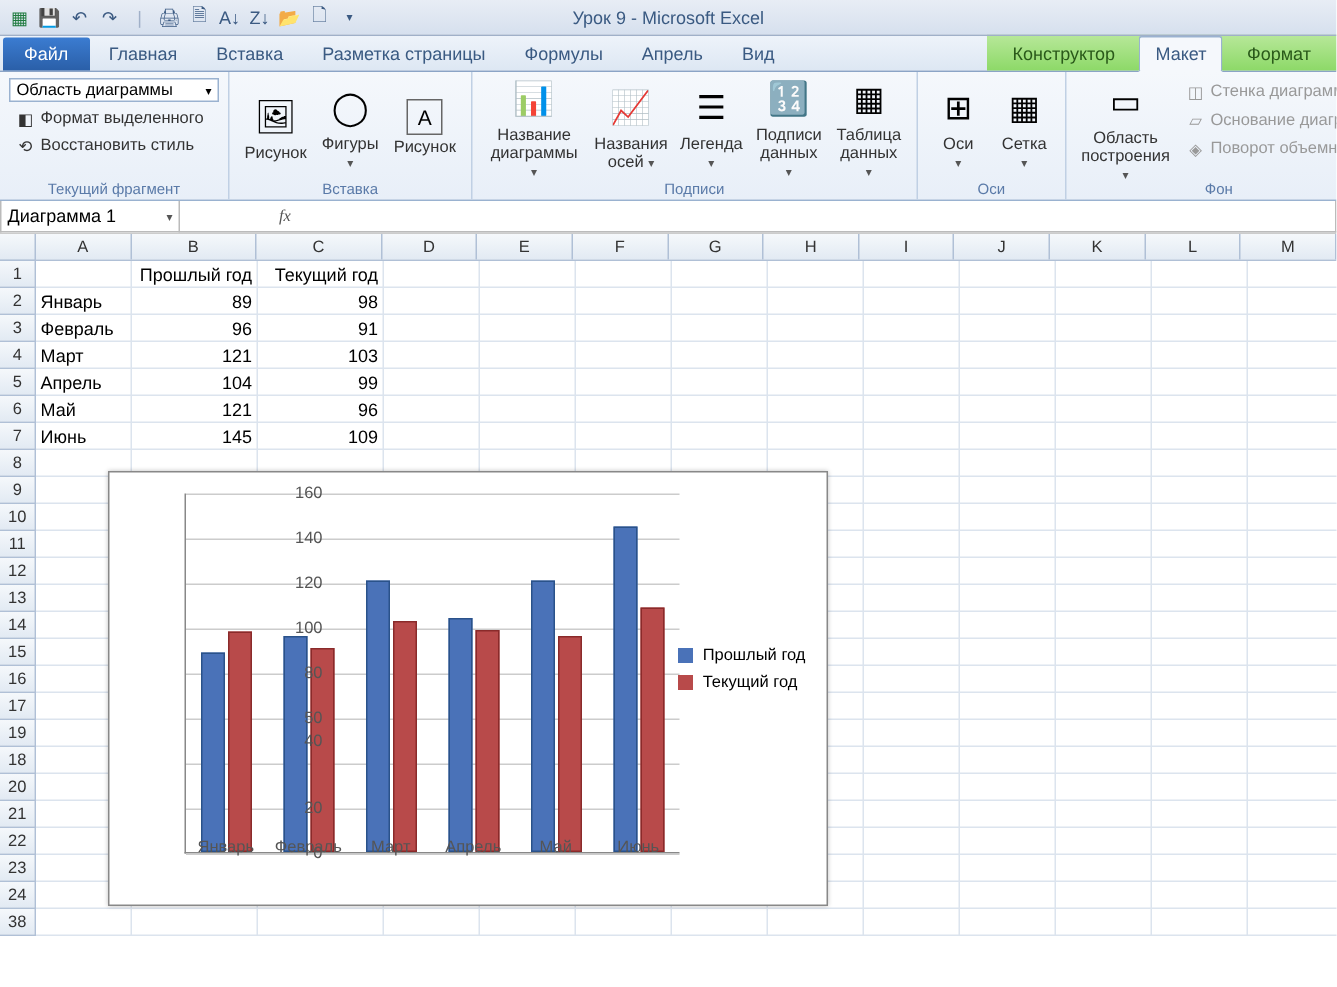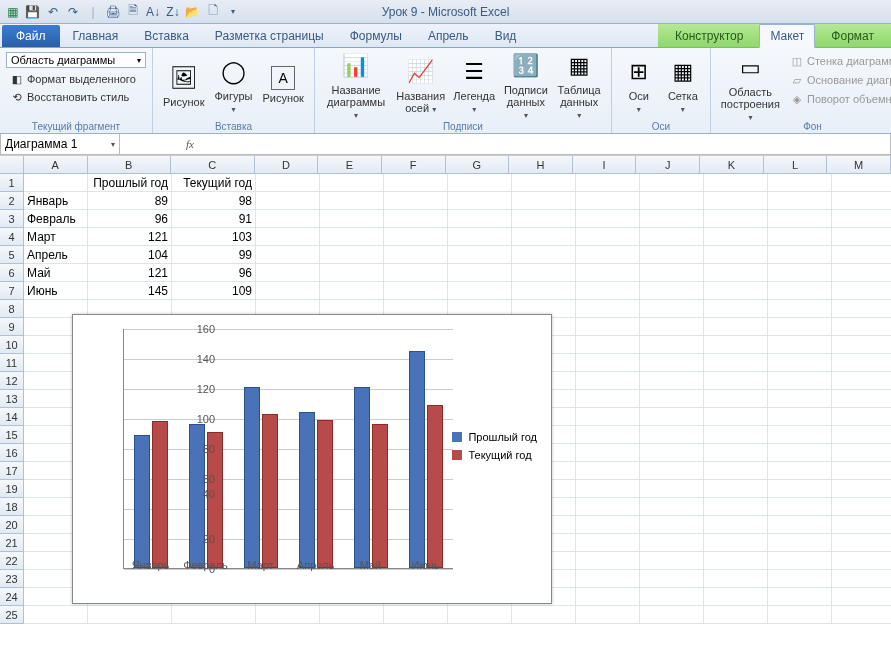--- a/index.html
+++ b/index.html
@@ -260,21 +260,21 @@
         <div class="row-header-cell">15</div>
         <div class="row-header-cell">16</div>
         <div class="row-header-cell">17</div>
         <div class="row-header-cell">19</div>
         <div class="row-header-cell">18</div>
         <div class="row-header-cell">20</div>
         <div class="row-header-cell">21</div>
         <div class="row-header-cell">22</div>
         <div class="row-header-cell">23</div>
         <div class="row-header-cell">24</div>
-        <div class="row-header-cell">25</div>
+        <div class="row-header-cell">38</div>
       </div>
     <div class="cells" id="cells">
         <div class="cell-row">
           <div class="cell" style="width: 64px;"></div>
           <div class="cell num" style="width: 84px;">Прошлый год</div>
           <div class="cell num" style="width: 84px;">Текущий год</div>
           <div class="cell" style="width: 64px;"></div>
           <div class="cell" style="width: 64px;"></div>
           <div class="cell" style="width: 64px;"></div>
           <div class="cell" style="width: 64px;"></div>

